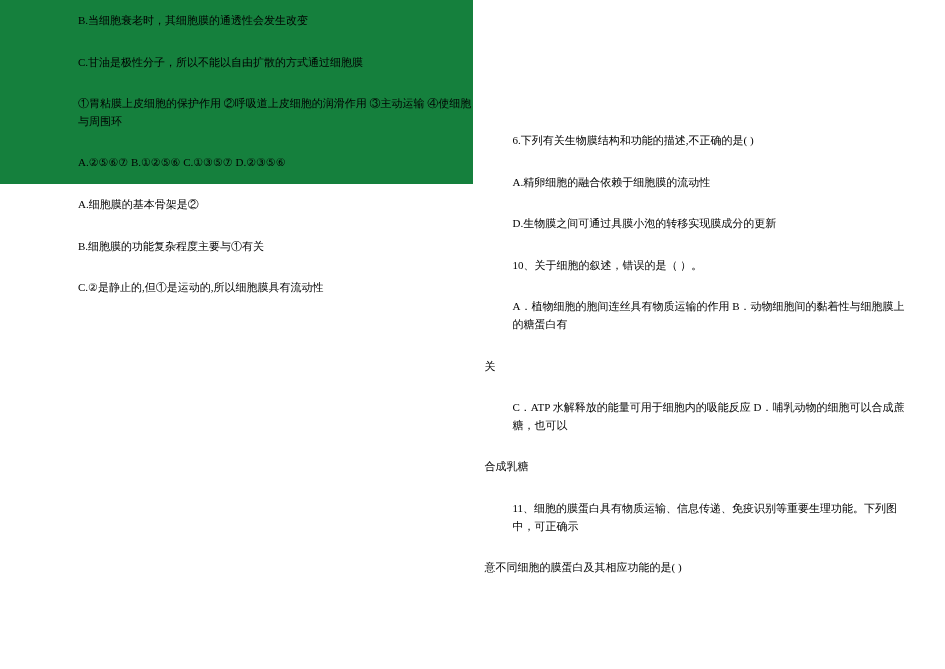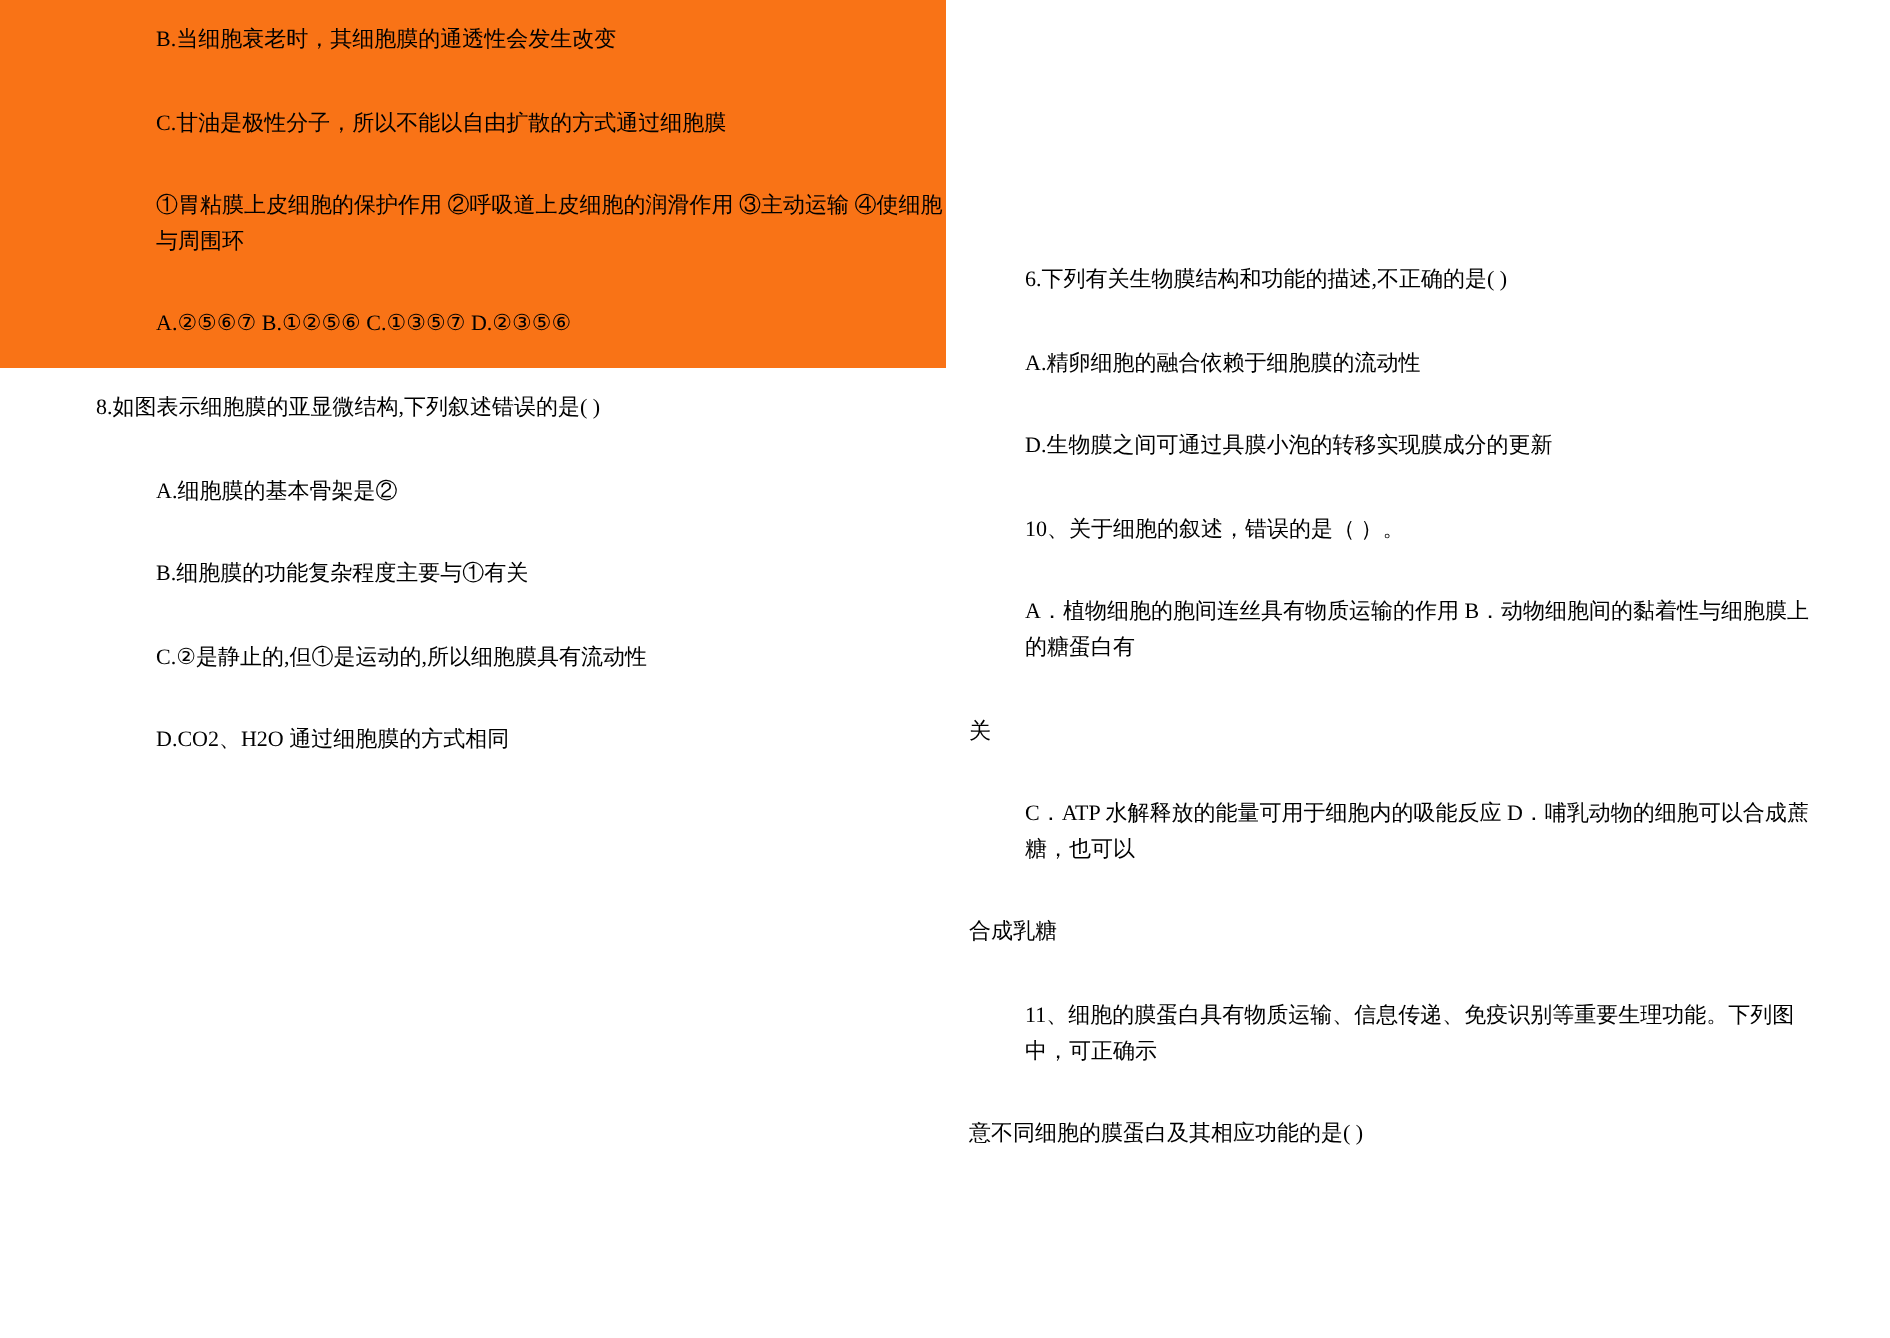--- a/index.html
+++ b/index.html
@@ -22,21 +22,21 @@
       height: 669px;
     }
     .column {
       width: 50%;
       padding: 0;
     }
     .left-column {
       border-right: none;
     }
     .highlighted-box {
-      background-color: #f97316;
+      background-color: #15803d;
       margin: 0;
       padding: 0;
     }
     .line {
       padding: 12px 0 12px 78px;
       line-height: 1.6;
     }
     .line-outdent {
       padding: 12px 0 12px 48px;
       line-height: 1.6;
@@ -54,25 +54,23 @@
 <body>
 
 <div class="page-container">
   <div class="column left-column">
     <div class="highlighted-box">
       <div class="line">B.当细胞衰老时，其细胞膜的通透性会发生改变</div>
       <div class="line">C.甘油是极性分子，所以不能以自由扩散的方式通过细胞膜</div>
       <div class="line">①胃粘膜上皮细胞的保护作用  ②呼吸道上皮细胞的润滑作用  ③主动运输  ④使细胞与周围环</div>
       <div class="line">A.②⑤⑥⑦  B.①②⑤⑥  C.①③⑤⑦  D.②③⑤⑥</div>
     </div>
-    <div class="line-outdent">8.如图表示细胞膜的亚显微结构,下列叙述错误的是(    )</div>
     <div class="line">A.细胞膜的基本骨架是②</div>
     <div class="line">B.细胞膜的功能复杂程度主要与①有关</div>
     <div class="line">C.②是静止的,但①是运动的,所以细胞膜具有流动性</div>
-    <div class="line">D.CO2、H2O 通过细胞膜的方式相同</div>
   </div>
 
   <div class="column right-column">
     <div style="height:120px"></div>
     <div class="line-right">6.下列有关生物膜结构和功能的描述,不正确的是(    )</div>
     <div class="line-right">A.精卵细胞的融合依赖于细胞膜的流动性</div>
     <div class="line-right">D.生物膜之间可通过具膜小泡的转移实现膜成分的更新</div>
     <div class="line-right">10、关于细胞的叙述，错误的是（    ）。</div>
     <div class="line-right">A．植物细胞的胞间连丝具有物质运输的作用   B．动物细胞间的黏着性与细胞膜上的糖蛋白有</div>
     <div class="continuation">关</div>

